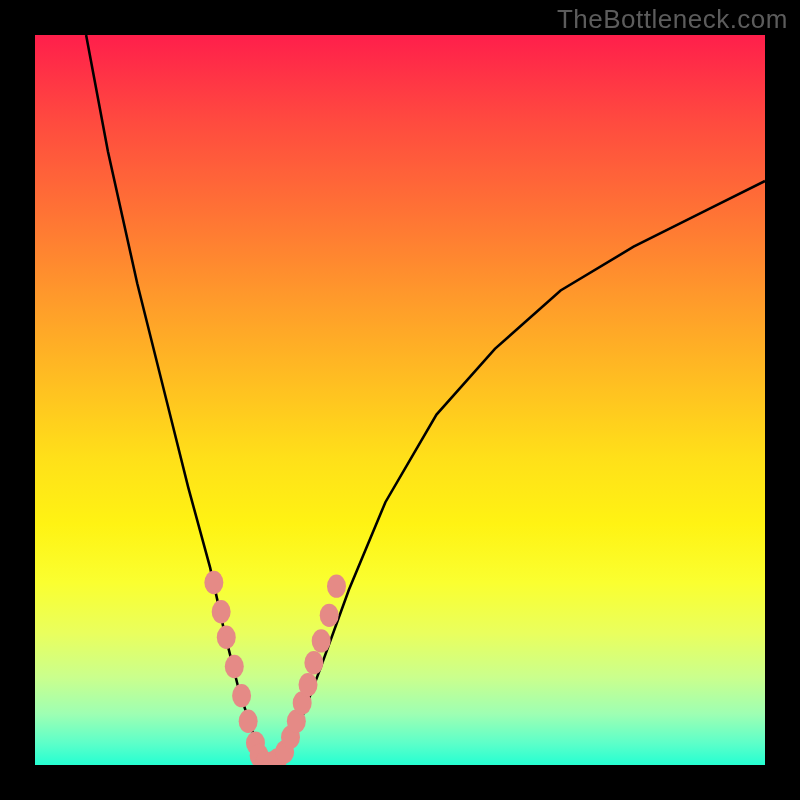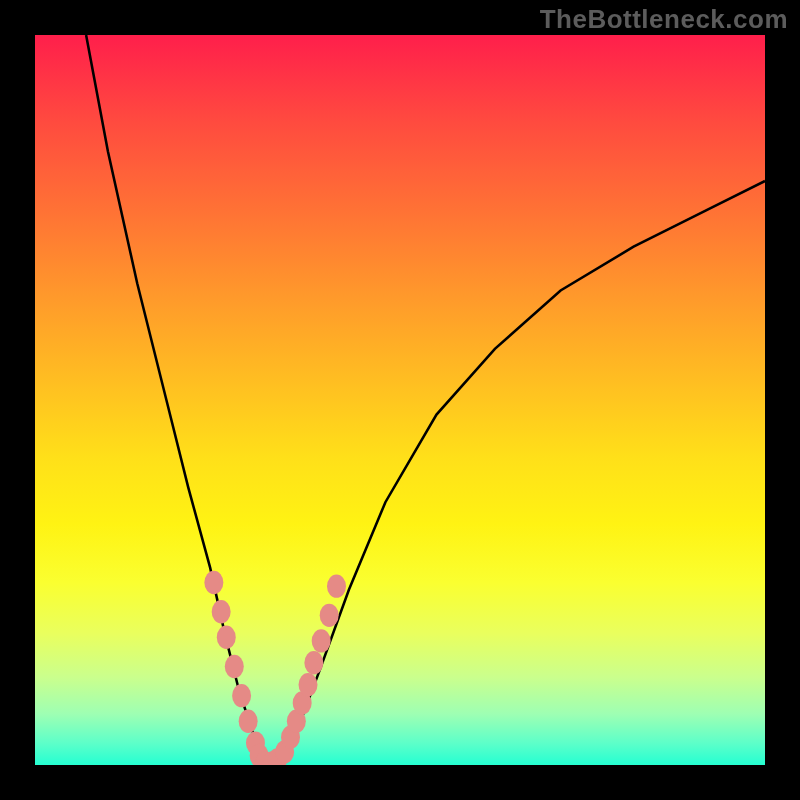--- a/index.html
+++ b/index.html
@@ -16,21 +16,21 @@
     width: 800px;
     height: 800px;
     background: #000;
   }
   .watermark {
     position: absolute;
     top: 4px;
     right: 12px;
     color: #5c5c5c;
     font-size: 26px;
-    font-weight: 700;
+    font-weight: 400;
     letter-spacing: 0.5px;
     z-index: 20;
   }
   .plot-bg {
     position: absolute;
     left: 35px;
     top: 35px;
     width: 730px;
     height: 730px;
     background: linear-gradient(

